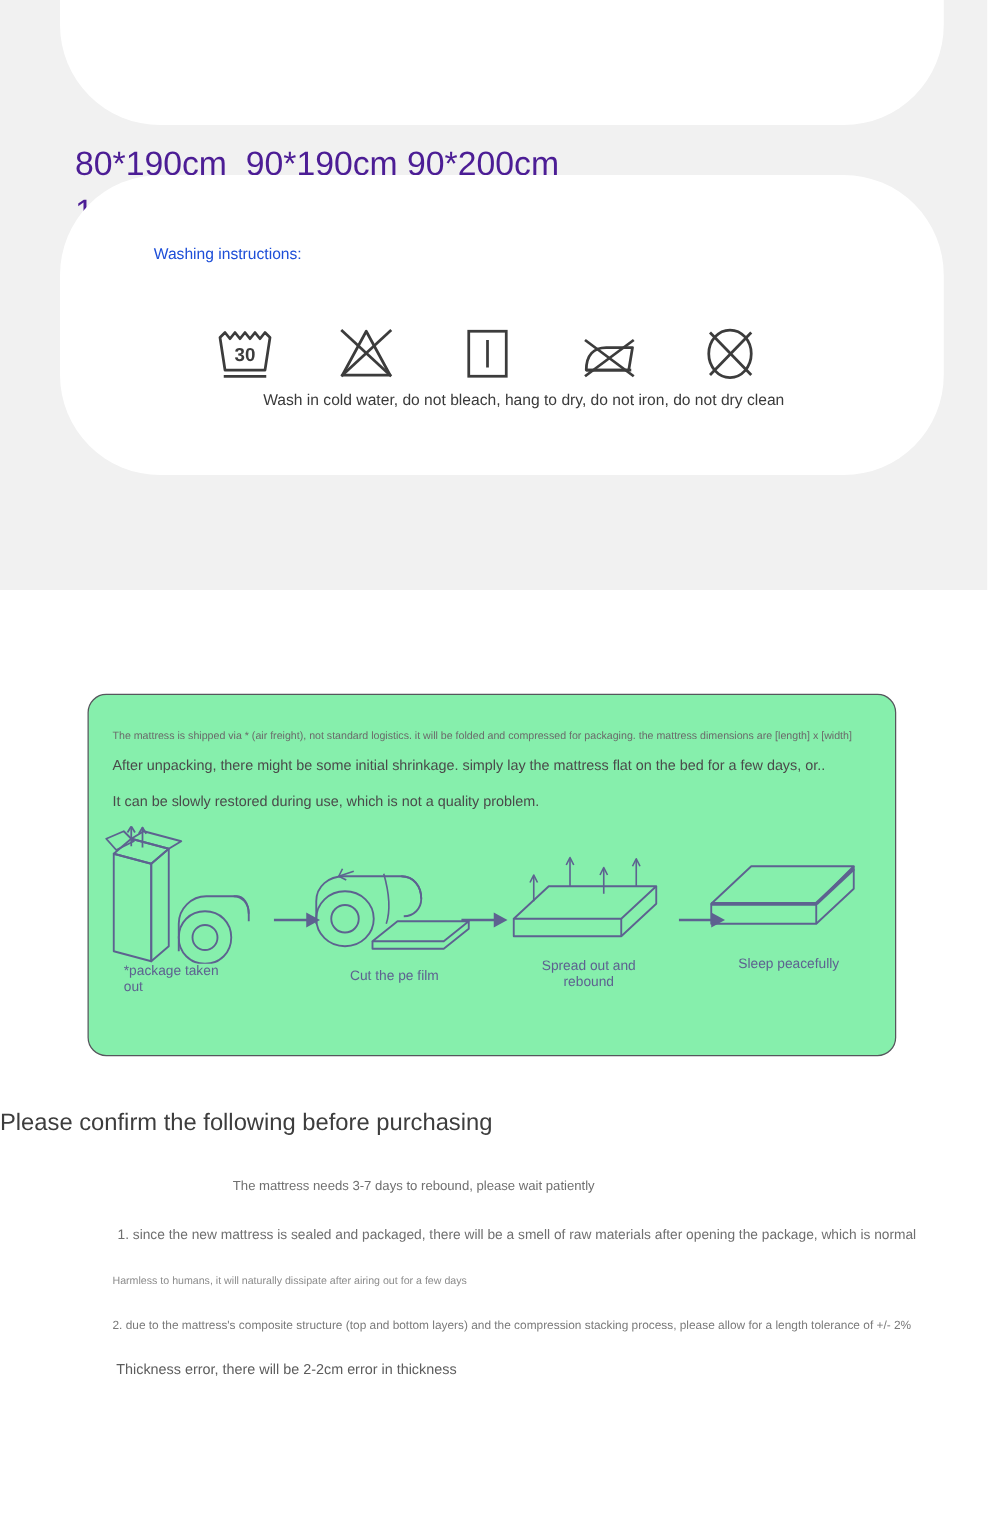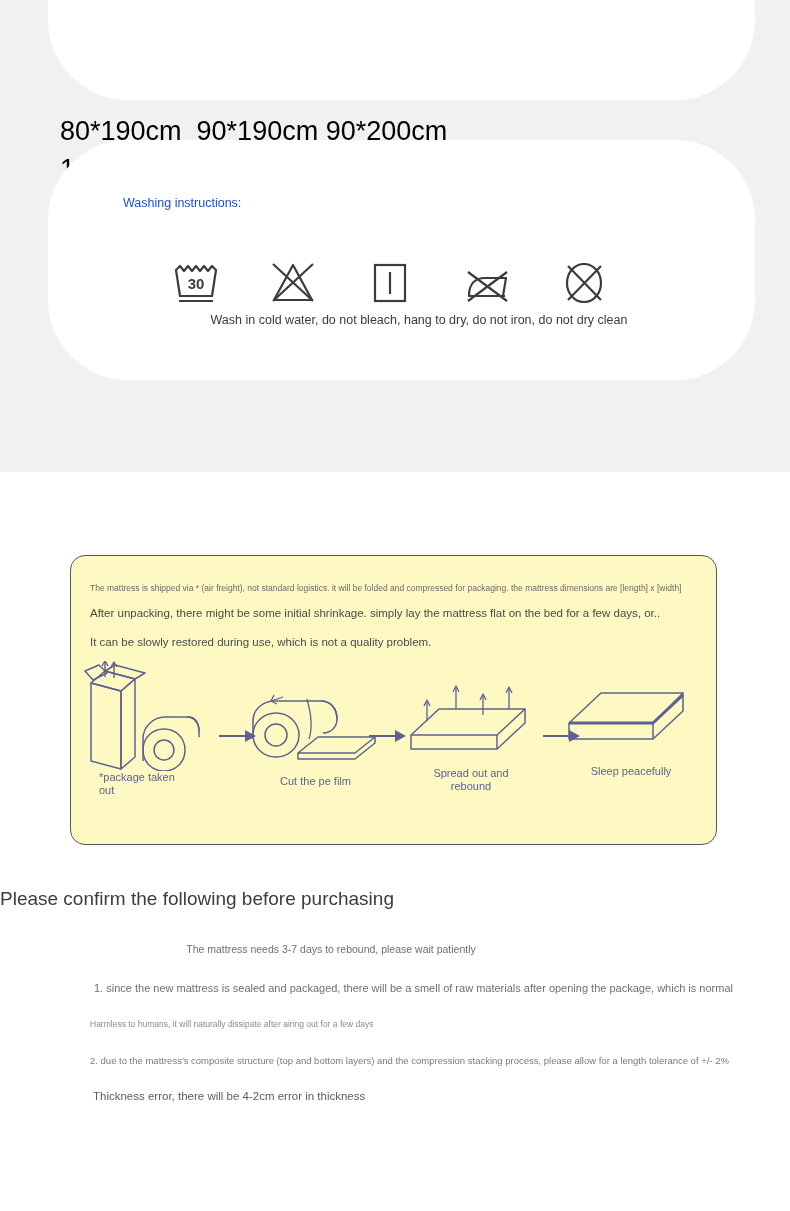--- a/index.html
+++ b/index.html
@@ -39,21 +39,21 @@
     top: 140px;
     height: 240px;
     border-radius: 80px;
   }
   .sizes-text {
     position: absolute;
     left: 60px;
     top: 112px;
     font-size: 27px;
     line-height: 38px;
-    color: #000000;
+    color: #4c1d95;
     white-space: pre;
     letter-spacing: 0px;
   }
   .wash-title {
     position: absolute;
     left: 123px;
     top: 196px;
     font-size: 12.5px;
     color: #1d4ed8;
   }
@@ -85,21 +85,21 @@
   
   .ship-box {
     position: absolute;
     left: 70px;
     top: 555px;
     width: 647px;
     height: 290px;
     border: 1.4px solid #55565c;
     border-radius: 15px;
     box-sizing: border-box;
-    background: #fef9c3;
+    background: #86efac;
   }
   .ship-line {
     position: absolute;
     color: #4a4a4a;
   }
   .ship-line-1 {
     left: 19px;
     top: 27px;
     font-size: 8.5px;
     color: #6a6a6a;
@@ -334,13 +334,13 @@
     </div>
 
   </div>
 </div>
 
 <div class="confirm-title">Please confirm the following before purchasing</div>
 <div class="confirm-sub">The mattress needs 3-7 days to rebound, please wait patiently</div>
 <div class="confirm-note note-1">1. since the new mattress is sealed and packaged, there will be a smell of raw materials after opening the package, which is normal</div>
 <div class="confirm-note note-2">Harmless to humans, it will naturally dissipate after airing out for a few days</div>
 <div class="confirm-note note-3">2. due to the mattress's composite structure (top and bottom layers) and the compression stacking process, please allow for a length tolerance of +/- 2%</div>
-<div class="confirm-note note-4">Thickness error, there will be 4-2cm error in thickness</div>
+<div class="confirm-note note-4">Thickness error, there will be 2-2cm error in thickness</div>
 
 </body></html>

